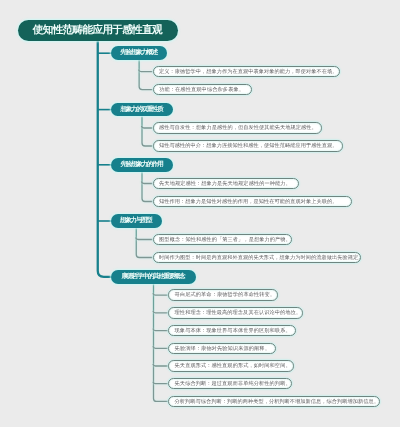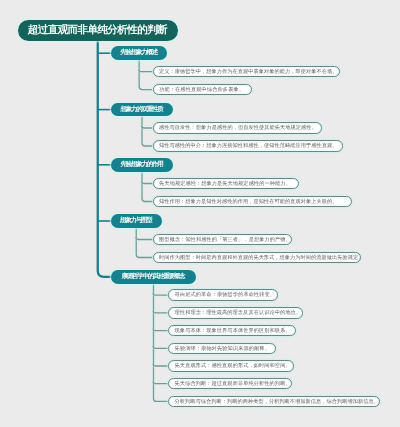--- a/index.html
+++ b/index.html
@@ -129,16 +129,16 @@
       <div class="node leaf" style="left: 168px; width: 126.3px; top: 360.2px;">
         <span style="letter-spacing: 0.09px;">先天直观形式：感性直观的形式，如时间和空间。</span>
       </div>
       <div class="node leaf" style="left: 168px; width: 124px; top: 377.9px;">
         <span style="letter-spacing: 0.09px;">先天综合判断：超过直观而非单纯分析性的判断。</span>
       </div>
       <div class="node leaf" style="left: 168px; width: 211.8px; top: 395.6px;">
         <span style="letter-spacing: 0.051px;">分析判断与综合判断：判断的两种类型，分析判断不增加新信息，综合判断增加新信息。</span>
       </div>
       <div class="node root">
-        <span>超过直观而非单纯分析性的判断</span>
+        <span>使知性范畴能应用于感性直观</span>
       </div>
     </div>
 </div>
 
 </body></html>

